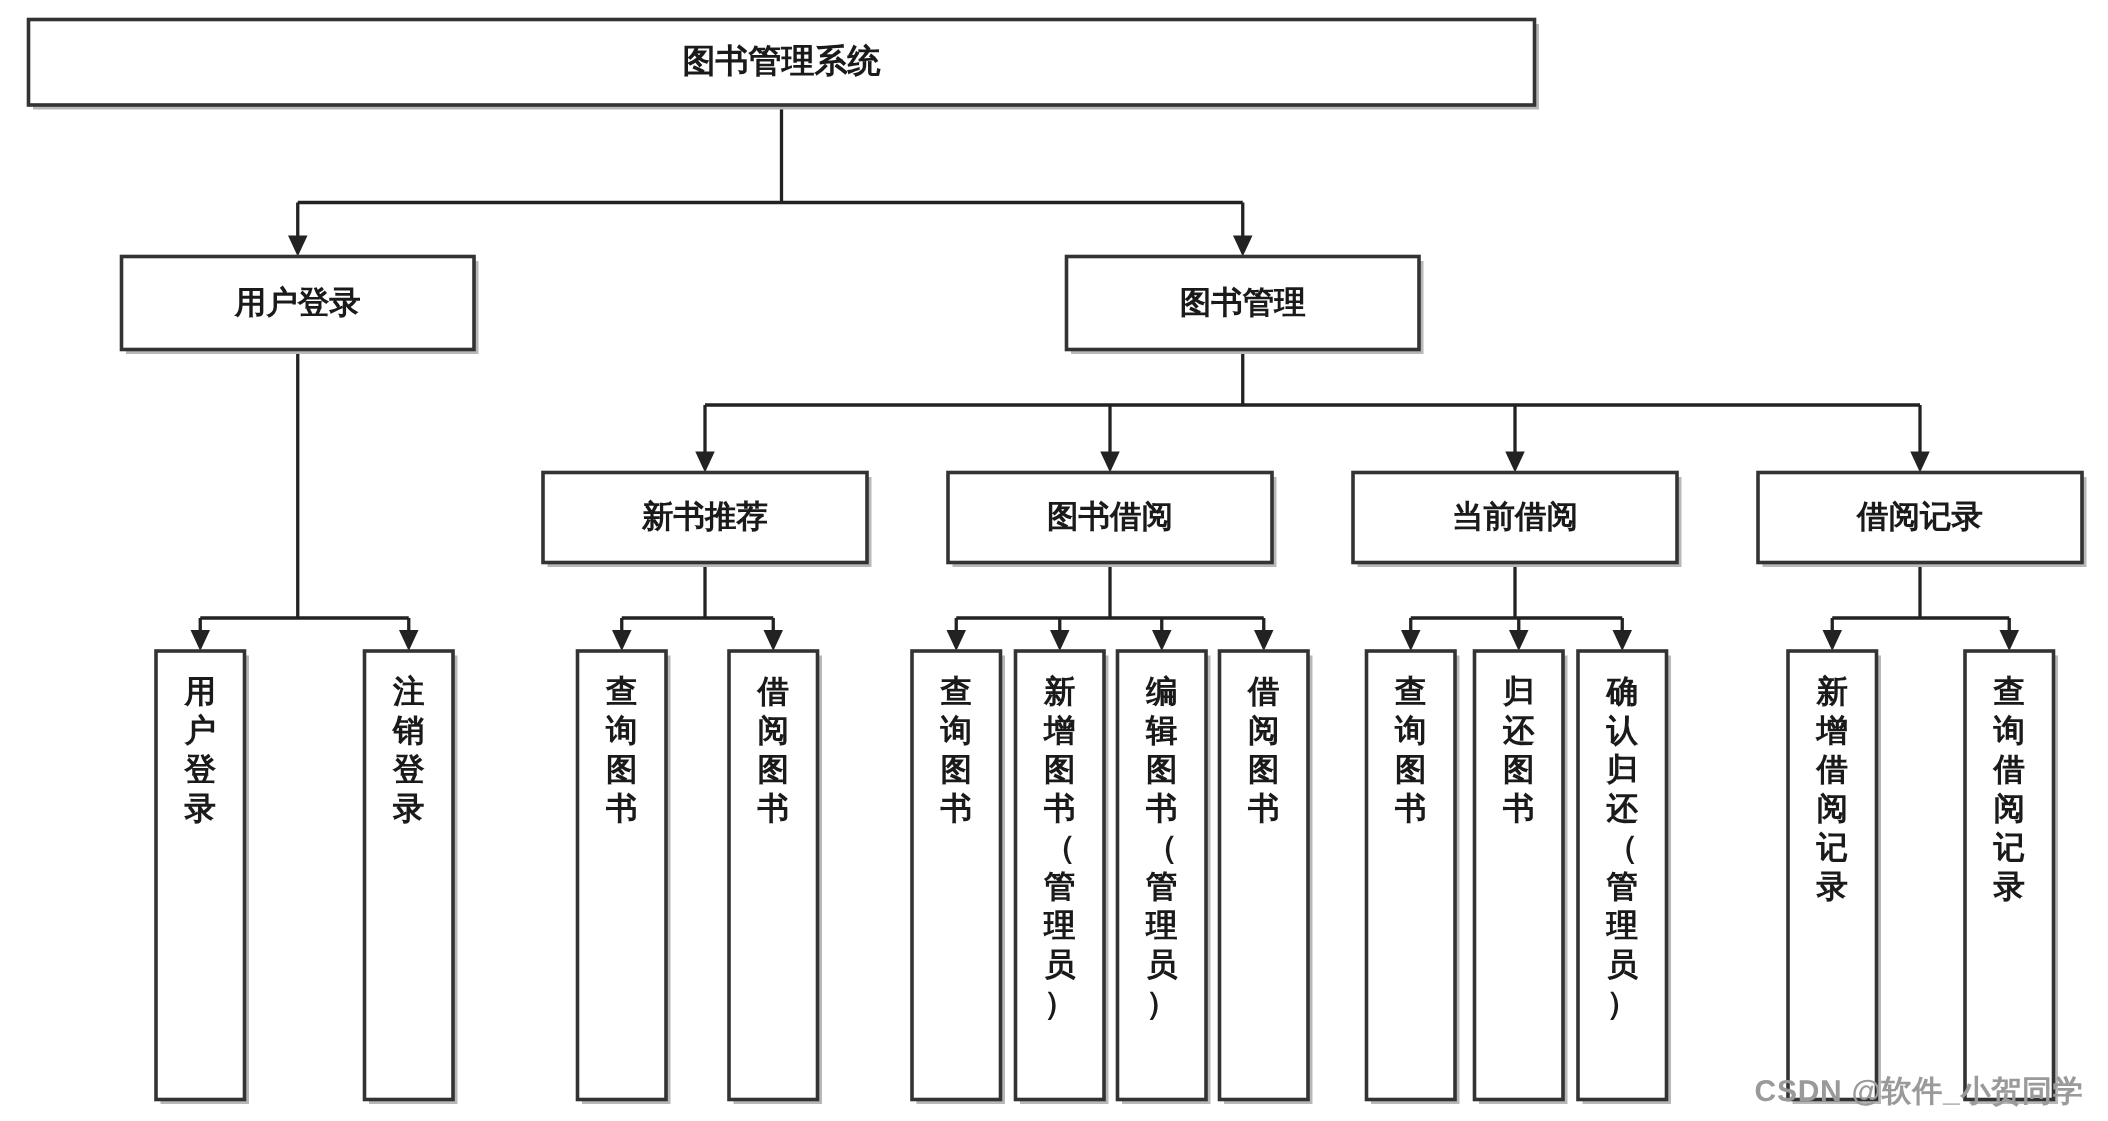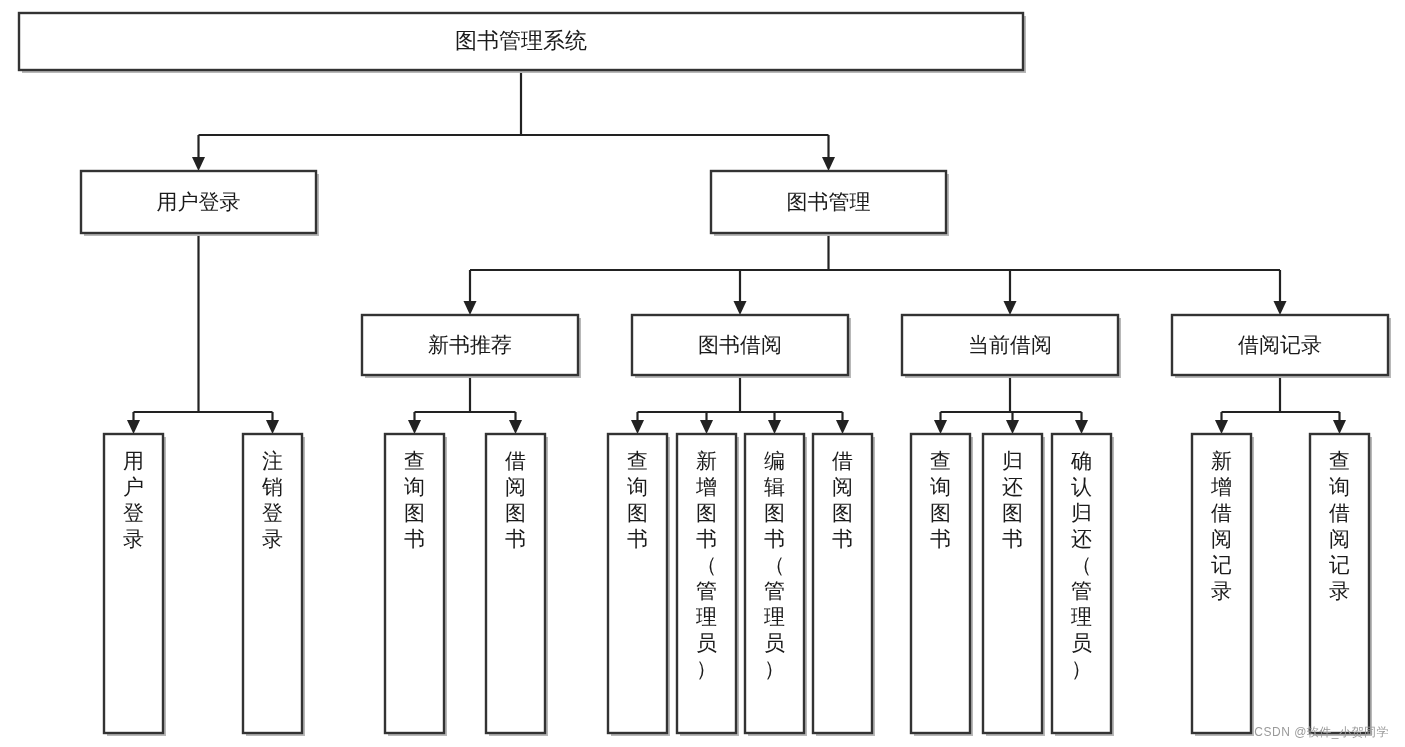--- a/index.html
+++ b/index.html
@@ -12,20 +12,21 @@
     width: 1405px;
     height: 747px;
     font-family: "Liberation Sans", "DejaVu Sans", sans-serif;
     overflow: hidden;
   }
   #diagram-root {
     position: relative;
     width: 1405px;
     height: 747px;
     background: #ffffff;
+    font-weight: bold;
   }
   svg#flowchart {
     display: block;
     width: 1405px;
     height: 747px;
   }
   .node-rect {
     fill: #ffffff;
     stroke: #333333;
     stroke-width: 2.4;
@@ -58,21 +59,21 @@
     font-family: "Liberation Sans", "DejaVu Sans", sans-serif;
     font-size: 21px;
     fill: #1a1a1a;
     text-anchor: middle;
   }
   .watermark {
     position: absolute;
     right: 16px;
     bottom: 6px;
     font-family: "Liberation Sans", "DejaVu Sans", sans-serif;
-    font-size: 12px;
+    font-size: 20px;
     color: #9a9a9a;
     letter-spacing: 0.5px;
     white-space: nowrap;
     user-select: none;
   }
 </style>
 </head>
 <body>
 
 <div id="diagram-root">

